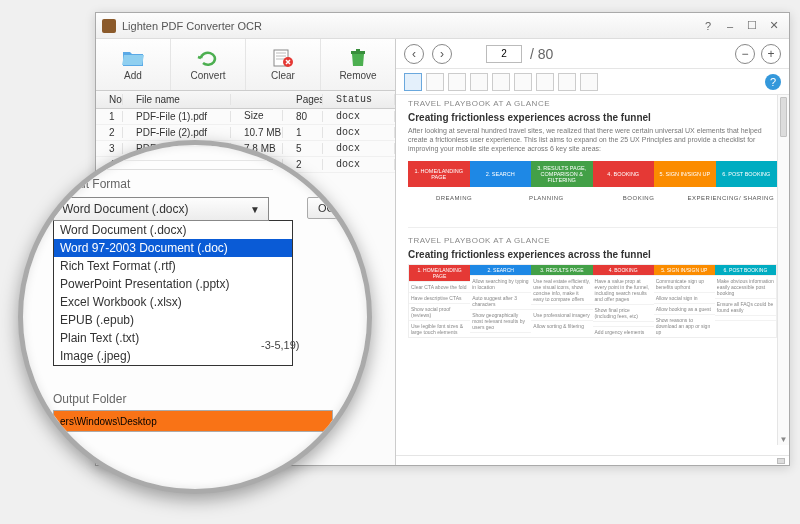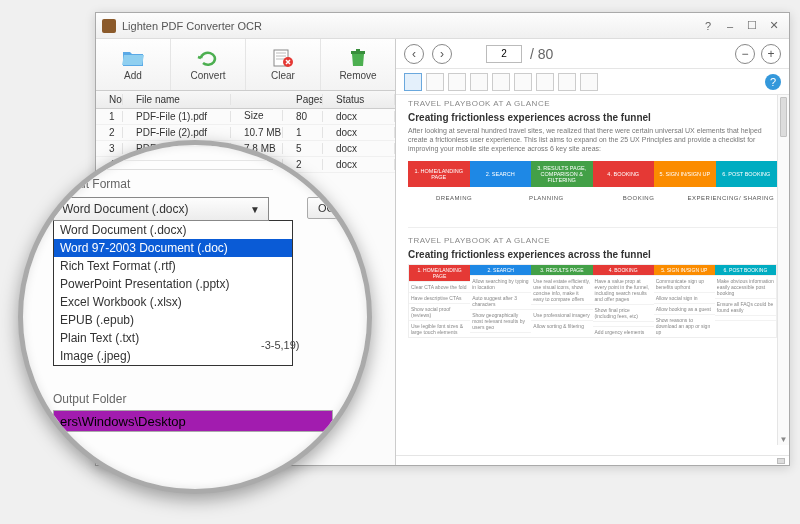--- a/index.html
+++ b/index.html
@@ -21,21 +21,21 @@
 .tbtn svg { width: 24px; height: 20px; }
 
 .table { flex: 0 0 auto; }
 .thead { display: flex; font-size: 10px; background: linear-gradient(#f7f7f7,#ececec); border-bottom: 1px solid #ccc; height: 18px; align-items: center; color: #333; }
 .thead > div, .trow > div { padding: 0 13px; border-right: 1px solid #e3e3e3; overflow: hidden; white-space: nowrap; }
 .trow { display: flex; font-size: 10px; height: 16px; align-items: center; color: #333; border-bottom: 1px solid #f0f0f0; }
 .c-no { width: 26px; text-align: center; }
 .c-name { width: 108px; }
 .c-size { width: 52px; margin-top: 32px; }
 .c-pages { width: 40px; }
-.c-status { flex: 1; }
+.c-status { flex: 1; font-family: Liberation Mono, monospace; }
 .btn { background: linear-gradient(#fdfdfd,#ececec); border: 1px solid #aaa; border-radius: 2px; padding: 4px 10px; font-size: 11px; cursor: pointer; color: #333; }
 
 .right-top { height: 30px; border-bottom: 1px solid #e5e5e5; display: flex; align-items: center; padding: 0 8px; gap: 8px; }
 .circ-btn { width: 20px; height: 20px; border-radius: 50%; border: 1.5px solid #888; display: flex; align-items: center; justify-content: center; font-size: 12px; color: #555; cursor: pointer; }
 .page-box { width: 36px; height: 18px; border: 1px solid #bbb; text-align: center; font-size: 10px; }
 .zoom-area { margin-left: auto; display: flex; gap: 6px; }
 
 .icon-row { height: 26px; border-bottom: 1px solid #e5e5e5; display: flex; align-items: center; padding: 0 8px; gap: 4px; }
 .mini-icon { width: 18px; height: 18px; border: 1px solid #ccc; background: #fafafa; }
 .mini-icon.active { background: #e4f0fb; border-color: #6aa8dd; }
@@ -72,21 +72,21 @@
 
 .dropdown { width: 216px; height: 24px; border: 1px solid #888; background: linear-gradient(#fdfdfd,#ececec); display: flex; align-items: center; padding: 0 8px; font-size: 12px; cursor: pointer; position: relative; }
 .dropdown .arrow { position: absolute; right: 8px; font-size: 10px; }
 .format-row { display: flex; gap: 14px; align-items: flex-start; }
 
 .dd-list { width: 240px; border: 1px solid #333; background: #fff; margin-top: -1px; font-size: 12px; }
 .dd-item { padding: 2px 6px; cursor: pointer; }
 .dd-item.selected { background: #0a5bd6; color: #fff; }
 
 .folder-legend { font-size: 12px; color: #666; margin: 26px 0 4px; position: relative; }
-.folder-input { width: 280px; height: 22px; border: 1px solid #aaa; background: #a21caf; padding: 0 6px; font-size: 13px; }
+.folder-input { width: 280px; height: 22px; border: 1px solid #aaa; background: #f97316; padding: 0 6px; font-size: 10px; }
 .mag-langtext { font-size: 11px; color: #444; position: absolute; left: 268px; top: 214px; }
 
 .scrollbar-v { position: absolute; right: 0; top: 0; bottom: 10px; width: 12px; border-left: 1px solid #e5e5e5; background: #fafafa; }
 .scrollbar-v .thumb { position: absolute; top: 2px; left: 2px; right: 2px; height: 40px; background: #dcdcdc; border: 1px solid #c2c2c2; border-radius: 1px; }
 .scrollbar-v .arrow { position: absolute; left: 0; right: 0; height: 12px; display:flex; align-items:center; justify-content:center; color:#888; font-size:8px; }
 .scrollbar-v .arrow.top { top: 0; }
 .scrollbar-v .arrow.bot { bottom: 0; }
 </style>
 </head>
 <body>

